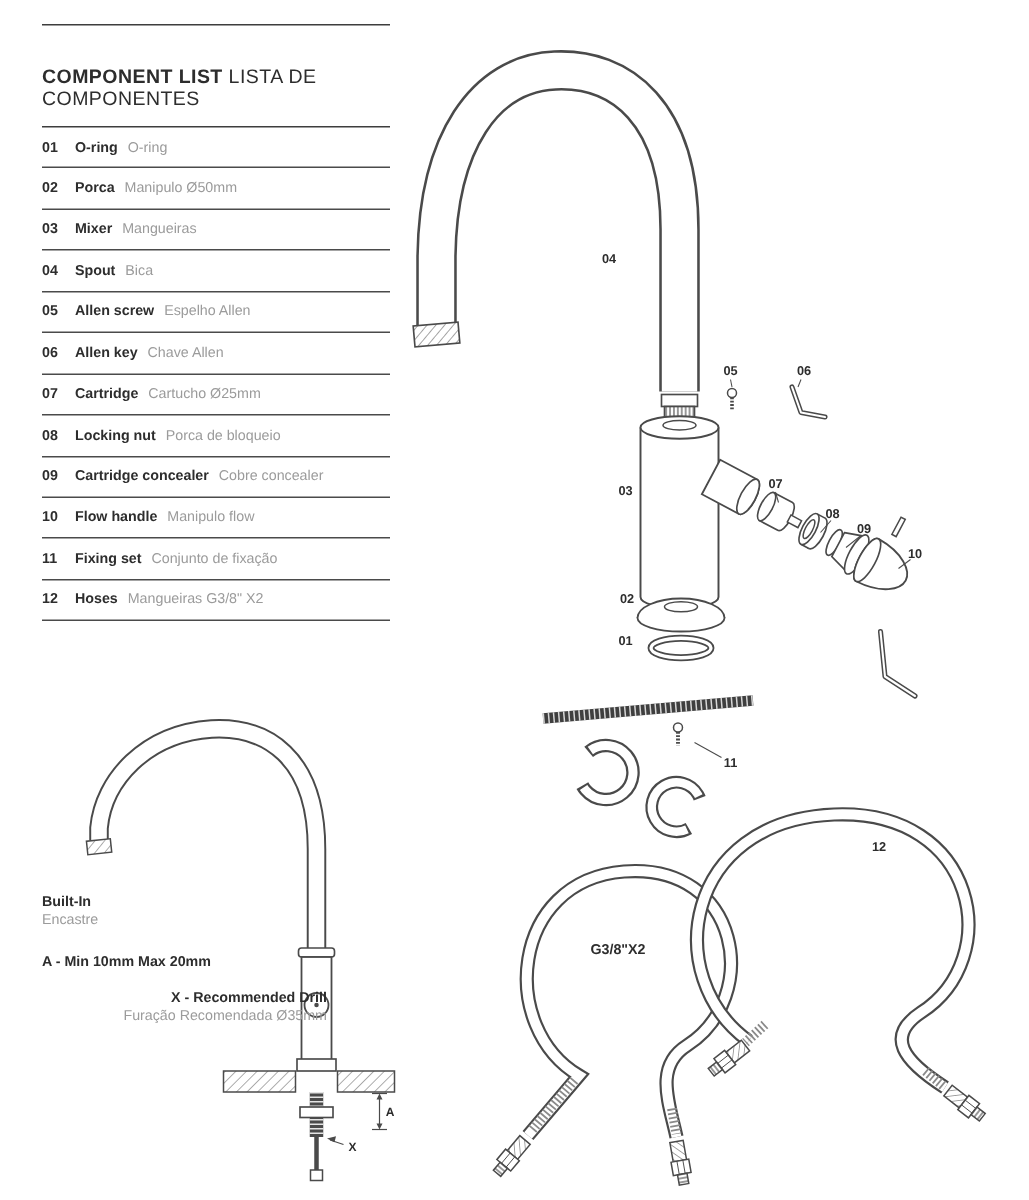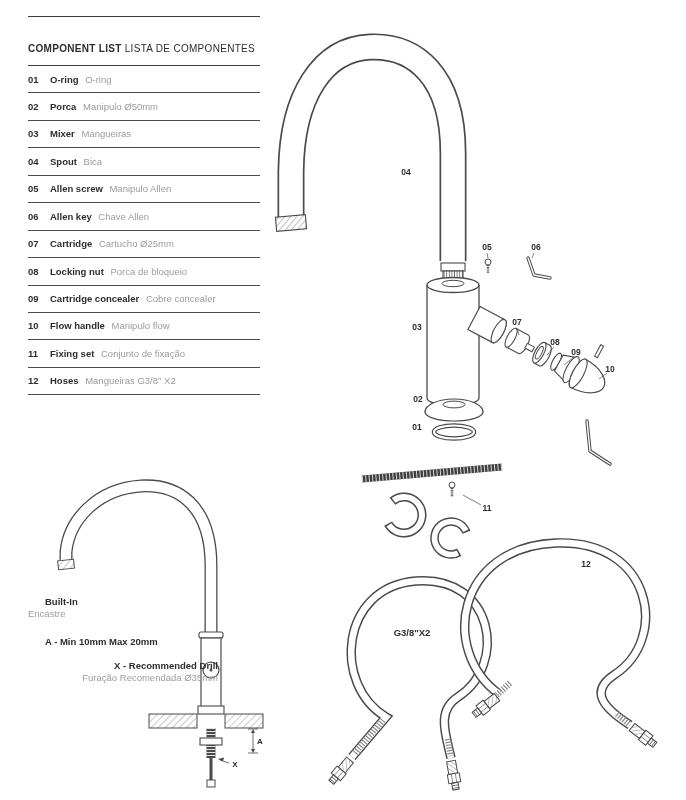--- a/index.html
+++ b/index.html
@@ -4,42 +4,42 @@
 <style>
   * { box-sizing: border-box; }
   html,body { margin:0; padding:0; background:#fff; }
   body { font-family:"Liberation Sans", sans-serif; }
   .page { position:relative; width:686px; height:800px; background:#ffffff; overflow:hidden; margin:0 auto; }
 
   
   .component-list { position:absolute; left:28px; top:16px; width:232px; color:#2d2d2d; }
   .top-rule { border-top:1.6px solid #3d3d3d; }
   .list-title { margin-top:26px; padding-bottom:11px; border-bottom:1.2px solid #3d3d3d;
-                font-size:10px; letter-spacing:.3px; }
+                font-size:13px; letter-spacing:.3px; }
   .list-title .bold { font-weight:bold; }
   .row { display:flex; align-items:baseline; padding:8.5px 0 7.5px; border-bottom:1px solid #4a4a4a;
          font-size:9.5px; line-height:1.1; }
   .row .num { font-weight:bold; width:22px; flex:none; }
   .row .en { font-weight:bold; margin-right:4px; }
   .muted { color:#9b9b9b; font-weight:normal; }
 
   
   svg { position:absolute; overflow:visible; }
   #svg-exploded { left:266px; top:25px; width:400px; height:445px; }
   #svg-hoses    { left:300px; top:455px; width:380px; height:345px; }
   #svg-builtin  { left:25px;  top:450px; width:245px; height:350px; }
   svg text { font-family:"Liberation Sans", sans-serif; font-size:8.5px; font-weight:bold;
              fill:#2d2d2d; text-anchor:middle; }
   svg text.big { font-size:9.5px; }
   svg text.dim { font-size:8px; }
 
   
   .builtin-notes { position:absolute; left:28px; top:596px; width:190px; font-size:9.5px;
                    color:#2d2d2d; line-height:1.3; }
-  .builtin-notes .bold { font-weight:bold;margin-left:17px; }
+  .builtin-notes .bold { font-weight:bold; }
   .bn-a { margin-top:15px; }
   .bn-x { margin-top:12px;text-align:right; }
 </style>
 </head>
 <body>
 
 <div class="page">
 
   <div class="component-list">
     <div class="top-rule"></div>
@@ -63,21 +63,21 @@
       <span class="txt"><b class="en">Mixer </b><span class="pt muted">Mangueiras</span></span>
     </div>
 
     <div class="row">
       <span class="num">04</span>
       <span class="txt"><b class="en">Spout </b><span class="pt muted">Bica</span></span>
     </div>
 
     <div class="row">
       <span class="num">05</span>
-      <span class="txt"><b class="en">Allen screw </b><span class="pt muted">Manipulo Allen</span></span>
+      <span class="txt"><b class="en">Allen screw </b><span class="pt muted">Espelho Allen</span></span>
     </div>
 
     <div class="row">
       <span class="num">06</span>
       <span class="txt"><b class="en">Allen key </b><span class="pt muted">Chave Allen</span></span>
     </div>
 
     <div class="row">
       <span class="num">07</span>
       <span class="txt"><b class="en">Cartridge </b><span class="pt muted">Cartucho Ø25mm</span></span>

